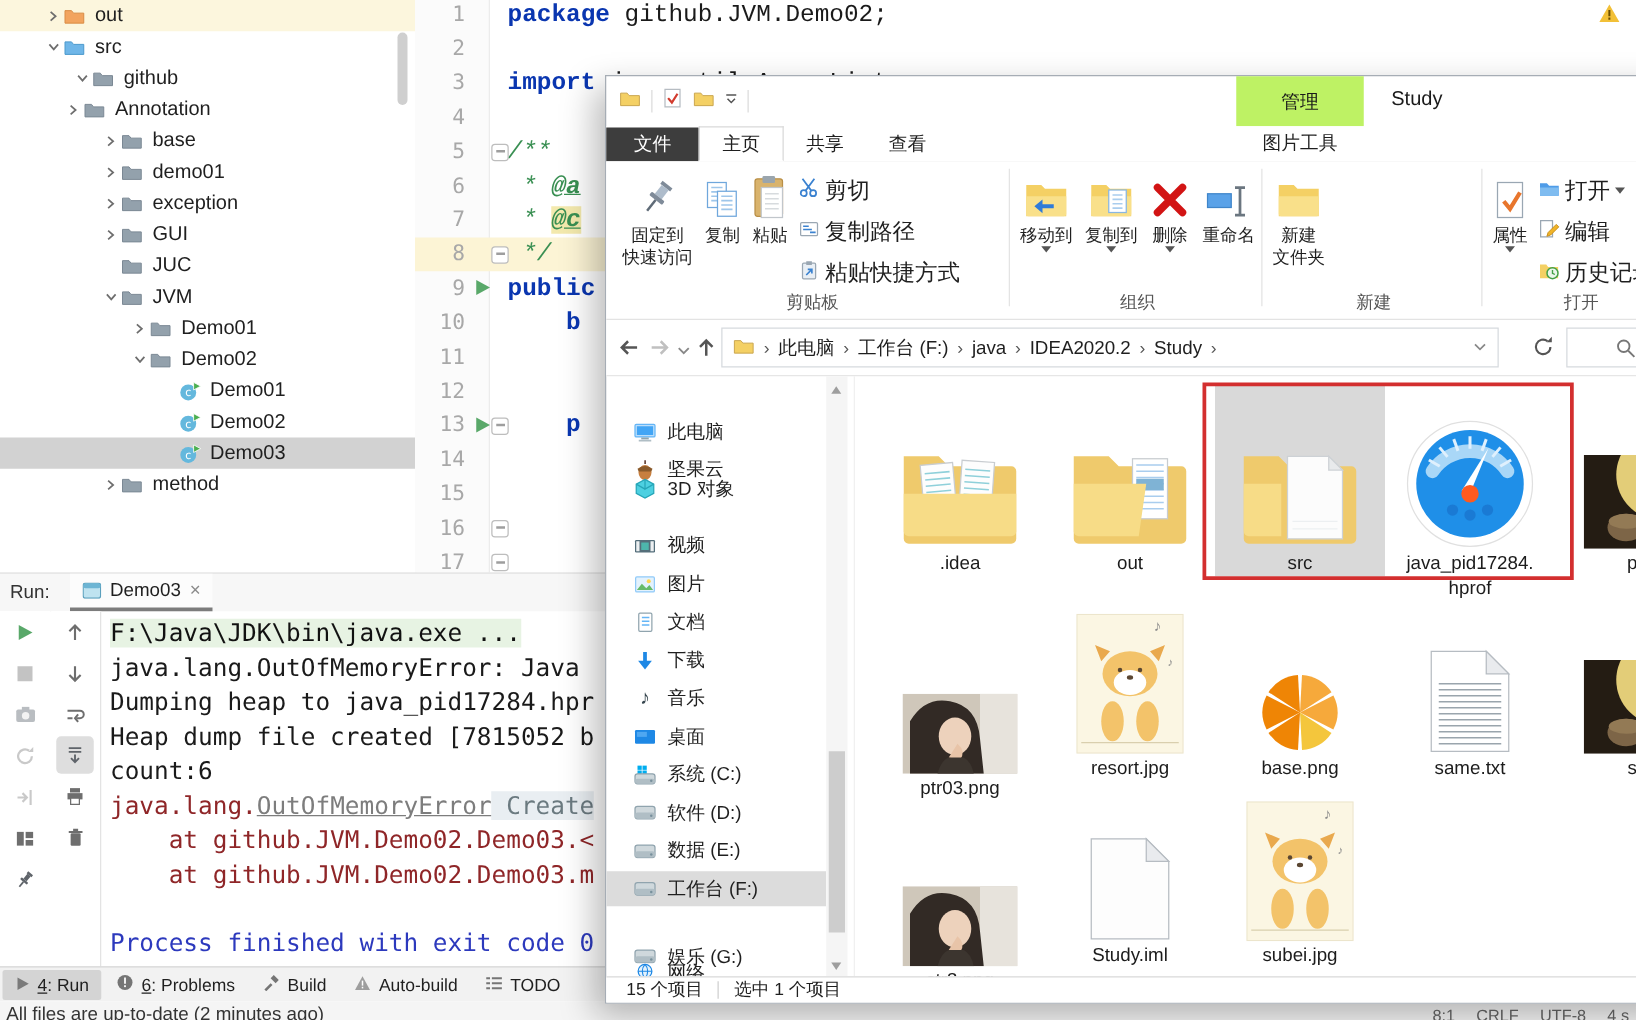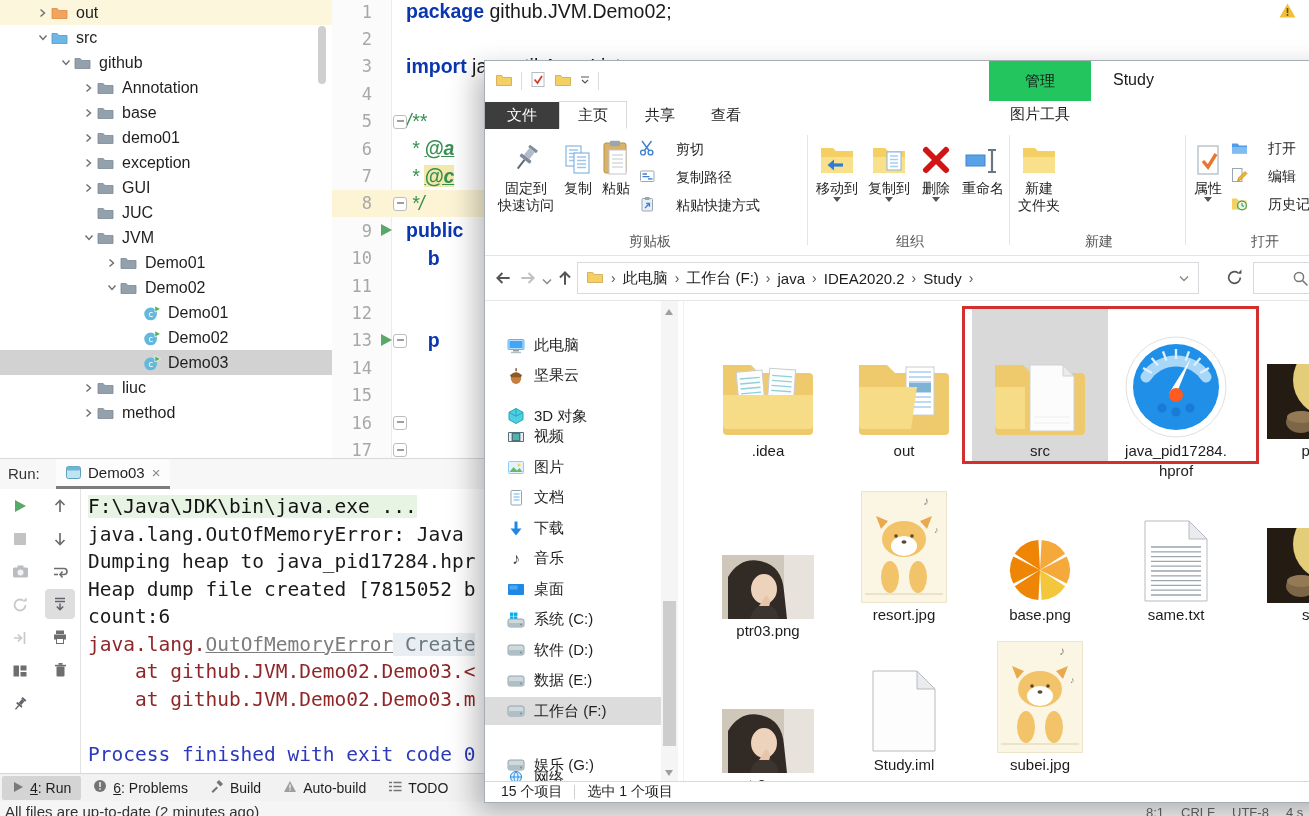--- a/index.html
+++ b/index.html
@@ -22,21 +22,21 @@
   .eline{display:flex;height:27.4px;align-items:center;position:relative;}
   .eline.hl{background:#fcf4d5;}
   .gnum{width:40px;flex:0 0 40px;text-align:right;padding-right:8px;color:#a8a8a8;
         font-size:17px;font-family:"DejaVu Sans Mono",monospace;}
   .gmark{width:26px;flex:0 0 26px;position:relative;height:100%;}
   .runmk{position:absolute;left:1px;top:7px;width:0;height:0;border-left:11px solid #59a869;
          border-top:6.5px solid transparent;border-bottom:6.5px solid transparent;}
   .foldmk{position:absolute;left:13px;top:7px;width:12px;height:12px;border:1px solid #bdbdbd;
           border-radius:3px;background:#fff;}
   .foldmk::after{content:"";position:absolute;left:2.5px;top:4.5px;width:7px;height:2px;background:#9e9e9e;}
-  .code{font-family:Liberation Sans, sans-serif;font-size:19.5px;white-space:pre;}
+  .code{font-family:Liberation Mono, monospace;font-size:19.5px;white-space:pre;}
   .kw{color:#0a36b0;font-weight:600;}
   .pl{color:#1a1a1a;}
   .doc{color:#398f52;font-style:italic;}
   .doctag{color:#398f52;font-style:italic;font-weight:700;text-decoration:underline;}
   .hlt{background:#f3e9ad;}
   #editor-warning{position:absolute;left:1279px;top:3px;}
 
   
   #run-panel{position:absolute;left:0;top:458px;width:484px;height:315px;background:#fff;border-top:1px solid #d9d9d9;}
   #run-header{position:absolute;left:0;top:0;width:100%;height:30px;background:#f7f7f7;}
@@ -65,37 +65,37 @@
   .mn{text-decoration:underline;}
   #ide-status{position:absolute;left:0;top:801px;width:1309px;height:15px;background:#f5f5f5;overflow:hidden;}
   #ide-status-left{position:absolute;left:5px;top:2px;font-size:15px;color:#333;white-space:nowrap;}
   #status-right{position:absolute;left:1146px;top:4px;display:flex;gap:17px;font-size:13px;color:#666;}
 
   
   #explorer{position:absolute;left:484px;top:60px;width:860px;height:743px;background:#fff;
             border:1px solid #a6adb5;box-shadow:-8px 10px 26px rgba(0,0,0,.28);z-index:20;box-sizing:border-box;}
   #qat{position:absolute;left:10px;top:9px;display:flex;align-items:center;gap:8px;height:22px;}
   .qsep{width:1px;height:18px;background:#dcdcdc;}
-  #ctx-tab{position:absolute;left:504px;top:0;width:102px;height:40px;background:#22c55e;
+  #ctx-tab{position:absolute;left:504px;top:0;width:102px;height:40px;background:#bef264;
            display:flex;align-items:center;justify-content:center;font-size:15px;color:#1a1a1a;}
   #xtitle{position:absolute;left:628px;top:10px;font-size:16px;color:#1a1a1a;}
   #xtabs{position:absolute;left:0;top:40px;width:100%;height:28px;border-bottom:1px solid #d9d9d9;background:#fff;}
   .xtab{display:inline-flex;height:27px;padding:0 18px;align-items:center;font-size:15px;color:#1f1f1f;box-sizing:border-box;}
   .xtab.file{background:#3d3d3d;color:#fff;padding:0 22px;}
   .xtab.sel{border:1px solid #d9d9d9;border-bottom:1px solid #fff;background:#fff;position:relative;top:0;height:28px;}
   .xtab.ctx{position:absolute;left:504px;top:0;width:102px;justify-content:center;padding:0;}
   #ribbon{position:absolute;left:0;top:68px;width:100%;height:127px;background:#fff;border-bottom:1px solid #e3e3e3;box-sizing:border-box;}
   .rgroup{position:absolute;top:2px;height:122px;}
   .rgname{position:absolute;bottom:2px;left:0;right:0;text-align:center;font-size:14px;color:#555;}
   .rbody{display:flex;align-items:flex-start;}
   .rbig{display:flex;flex-direction:column;align-items:center;padding:3px 5px;font-size:14px;line-height:17px;
         text-align:center;white-space:pre-line;color:#1f1f1f;}
   .rbig .ric{height:42px;display:flex;align-items:flex-end;justify-content:center;margin-bottom:4px;}
   .rsmalls{display:flex;flex-direction:column;gap:9px;padding-top:9px;margin-left:4px;}
-  .rsmall{display:flex;align-items:center;gap:20px;font-size:14px;color:#1f1f1f;white-space:nowrap;}
+  .rsmall{display:flex;align-items:center;gap:4px;font-size:18px;color:#1f1f1f;white-space:nowrap;}
   .crt{width:0;height:0;border-left:4px solid transparent;border-right:4px solid transparent;border-top:5px solid #555;}
   .rsep{position:absolute;top:6px;width:1px;height:110px;background:#e4e4e4;}
 
   #addr{position:absolute;left:0;top:195px;width:100%;height:45px;background:#fff;border-bottom:1px solid #e6e6e6;box-sizing:border-box;}
   .abtn{position:absolute;top:12px;}
   #crumbbox{position:absolute;left:92px;top:6px;width:622px;height:32px;border:1px solid #d6dade;
             display:flex;align-items:center;padding:0 8px;gap:7px;font-size:15px;color:#1f1f1f;box-sizing:border-box;}
   .csep{color:#555;font-size:14px;}
   #addr-refresh{position:absolute;left:740px;top:12px;}
   #searchbox{position:absolute;left:768px;top:6px;width:140px;height:32px;border:1px solid #d6dade;box-sizing:border-box;}
@@ -163,83 +163,83 @@
             <path d="M1.5 2.5l3.5 4 3.5-4" fill="none" stroke="#6e6e6e" stroke-width="1.4"></path>
           </svg>
         </span>
     <span class="ticon">
           <svg width="17" height="15" viewBox="0 0 17 15">
             <path d="M1 3.5h5.2l1.6 2H16v8H1z" fill="#93a1ac" stroke="#7b8894" stroke-width="0.8"></path>
           </svg>
         </span>
     <span>github</span>
   </div>
+      <div class="trow" style="padding-left:50px">
+    <span class="chev">
+          <svg width="9" height="10" viewBox="0 0 9 10">
+            <path d="M2.5 1.5l4 3.5-4 3.5" fill="none" stroke="#6e6e6e" stroke-width="1.4"></path>
+          </svg>
+        </span>
+    <span class="ticon">
+          <svg width="17" height="15" viewBox="0 0 17 15">
+            <path d="M1 3.5h5.2l1.6 2H16v8H1z" fill="#93a1ac" stroke="#7b8894" stroke-width="0.8"></path>
+          </svg>
+        </span>
+    <span>Annotation</span>
+  </div>
       <div class="trow" style="padding-left:80px">
     <span class="chev">
           <svg width="9" height="10" viewBox="0 0 9 10">
             <path d="M2.5 1.5l4 3.5-4 3.5" fill="none" stroke="#6e6e6e" stroke-width="1.4"></path>
           </svg>
         </span>
     <span class="ticon">
           <svg width="17" height="15" viewBox="0 0 17 15">
             <path d="M1 3.5h5.2l1.6 2H16v8H1z" fill="#93a1ac" stroke="#7b8894" stroke-width="0.8"></path>
           </svg>
         </span>
-    <span>Annotation</span>
+    <span>base</span>
   </div>
       <div class="trow" style="padding-left:80px">
     <span class="chev">
           <svg width="9" height="10" viewBox="0 0 9 10">
             <path d="M2.5 1.5l4 3.5-4 3.5" fill="none" stroke="#6e6e6e" stroke-width="1.4"></path>
           </svg>
         </span>
     <span class="ticon">
           <svg width="17" height="15" viewBox="0 0 17 15">
             <path d="M1 3.5h5.2l1.6 2H16v8H1z" fill="#93a1ac" stroke="#7b8894" stroke-width="0.8"></path>
           </svg>
         </span>
-    <span>base</span>
+    <span>demo01</span>
   </div>
       <div class="trow" style="padding-left:80px">
     <span class="chev">
           <svg width="9" height="10" viewBox="0 0 9 10">
             <path d="M2.5 1.5l4 3.5-4 3.5" fill="none" stroke="#6e6e6e" stroke-width="1.4"></path>
           </svg>
         </span>
     <span class="ticon">
           <svg width="17" height="15" viewBox="0 0 17 15">
             <path d="M1 3.5h5.2l1.6 2H16v8H1z" fill="#93a1ac" stroke="#7b8894" stroke-width="0.8"></path>
           </svg>
         </span>
-    <span>demo01</span>
+    <span>exception</span>
   </div>
       <div class="trow" style="padding-left:80px">
     <span class="chev">
           <svg width="9" height="10" viewBox="0 0 9 10">
             <path d="M2.5 1.5l4 3.5-4 3.5" fill="none" stroke="#6e6e6e" stroke-width="1.4"></path>
           </svg>
         </span>
     <span class="ticon">
           <svg width="17" height="15" viewBox="0 0 17 15">
             <path d="M1 3.5h5.2l1.6 2H16v8H1z" fill="#93a1ac" stroke="#7b8894" stroke-width="0.8"></path>
           </svg>
         </span>
-    <span>exception</span>
-  </div>
-      <div class="trow" style="padding-left:80px">
-    <span class="chev">
-          <svg width="9" height="10" viewBox="0 0 9 10">
-            <path d="M2.5 1.5l4 3.5-4 3.5" fill="none" stroke="#6e6e6e" stroke-width="1.4"></path>
-          </svg>
-        </span>
-    <span class="ticon">
-          <svg width="17" height="15" viewBox="0 0 17 15">
-            <path d="M1 3.5h5.2l1.6 2H16v8H1z" fill="#93a1ac" stroke="#7b8894" stroke-width="0.8"></path>
-          </svg>
-        </span>
     <span>GUI</span>
   </div>
       <div class="trow" style="padding-left:80px">
     <span class="chev"></span>
     <span class="ticon">
           <svg width="17" height="15" viewBox="0 0 17 15">
             <path d="M1 3.5h5.2l1.6 2H16v8H1z" fill="#93a1ac" stroke="#7b8894" stroke-width="0.8"></path>
           </svg>
         </span>
     <span>JUC</span>
@@ -308,33 +308,20 @@
       <div class="trow sel" style="padding-left:126px">
     <span class="chev"></span>
     <span class="ticon">
           <svg width="20" height="16" viewBox="0 0 20 16">
             <circle cx="8" cy="9" r="6.7" fill="#64b8dd"></circle>
             <text x="8" y="12.4" font-size="9.5" text-anchor="middle" fill="#fff" font-family="DejaVu Sans Mono, monospace">c</text>
             <path d="M12.5 0.5l6 3.2-6 3.2z" fill="#4caf50" stroke="#fff" stroke-width="0.7"></path>
           </svg>
         </span>
     <span>Demo03</span>
-  </div>
-      <div class="trow" style="padding-left:80px">
-    <span class="chev">
-          <svg width="9" height="10" viewBox="0 0 9 10">
-            <path d="M2.5 1.5l4 3.5-4 3.5" fill="none" stroke="#6e6e6e" stroke-width="1.4"></path>
-          </svg>
-        </span>
-    <span class="ticon">
-          <svg width="17" height="15" viewBox="0 0 17 15">
-            <path d="M1 3.5h5.2l1.6 2H16v8H1z" fill="#93a1ac" stroke="#7b8894" stroke-width="0.8"></path>
-          </svg>
-        </span>
-    <span>liuc</span>
   </div>
       <div class="trow" style="padding-left:80px">
     <span class="chev">
           <svg width="9" height="10" viewBox="0 0 9 10">
             <path d="M2.5 1.5l4 3.5-4 3.5" fill="none" stroke="#6e6e6e" stroke-width="1.4"></path>
           </svg>
         </span>
     <span class="ticon">
           <svg width="17" height="15" viewBox="0 0 17 15">
             <path d="M1 3.5h5.2l1.6 2H16v8H1z" fill="#93a1ac" stroke="#7b8894" stroke-width="0.8"></path>
@@ -810,21 +797,21 @@
         <div class="nitem" style="top:60.5px">
      <span style="display:inline-flex;width:18px;justify-content:center">
             <svg width="18" height="18" viewBox="0 0 18 18">
               <rect x="8.4" y="1.2" width="1.4" height="3" fill="#6d4c41"></rect>
               <ellipse cx="9" cy="11" rx="5.2" ry="6" fill="#c77f3f"></ellipse>
               <path d="M3 8q6-4.5 12 0l-1 2.2H4z" fill="#8a5a2b"></path>
             </svg>
           </span>
      <span>坚果云</span>
         </div>
-        <div class="nitem" style="top:101px">
+        <div class="nitem" style="top:76px">
      <span style="display:inline-flex;width:18px;justify-content:center">
             <svg width="18" height="18" viewBox="0 0 18 18">
               <path d="M9 1.5l7 3.8v7.4L9 16.5 2 12.7V5.3z" fill="#4dd0e1" stroke="#26a6b8"></path>
               <path d="M9 1.5v7.8l7-4M9 9.3L2 5.3" fill="none" stroke="#26a6b8"></path>
             </svg>
           </span>
      <span>3D 对象</span>
         </div>
         <div class="nitem" style="top:121.5px">
      <span style="display:inline-flex;width:18px;justify-content:center">

